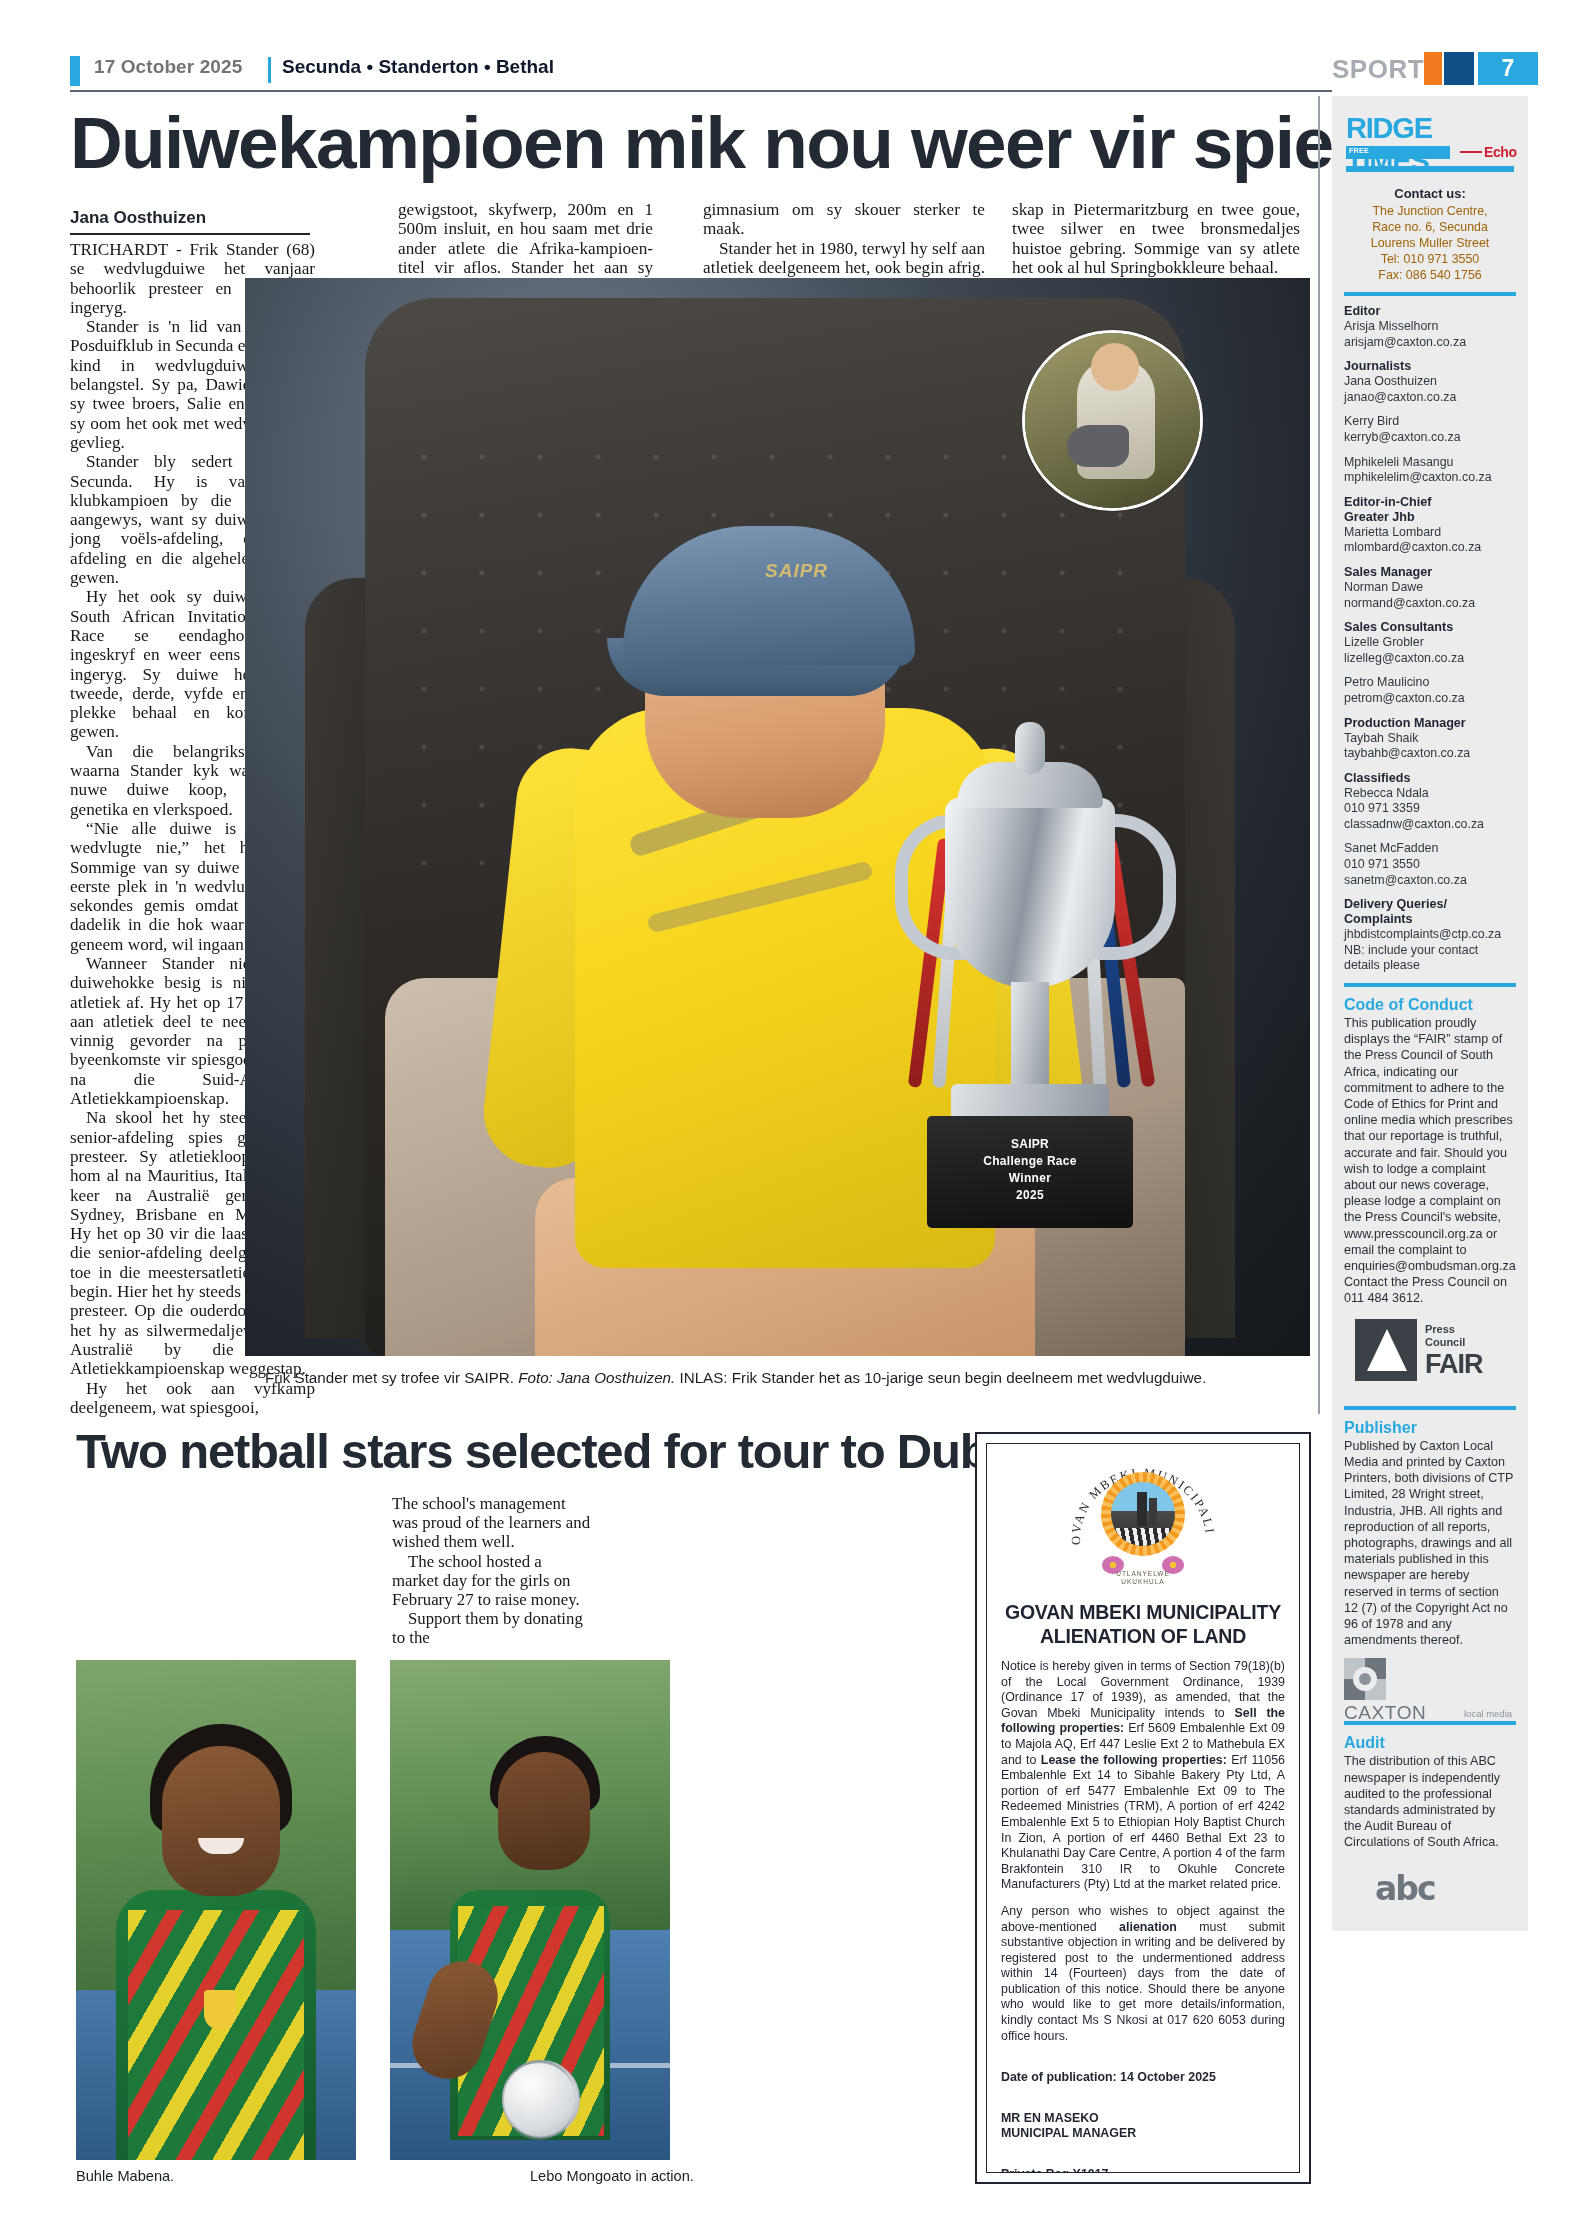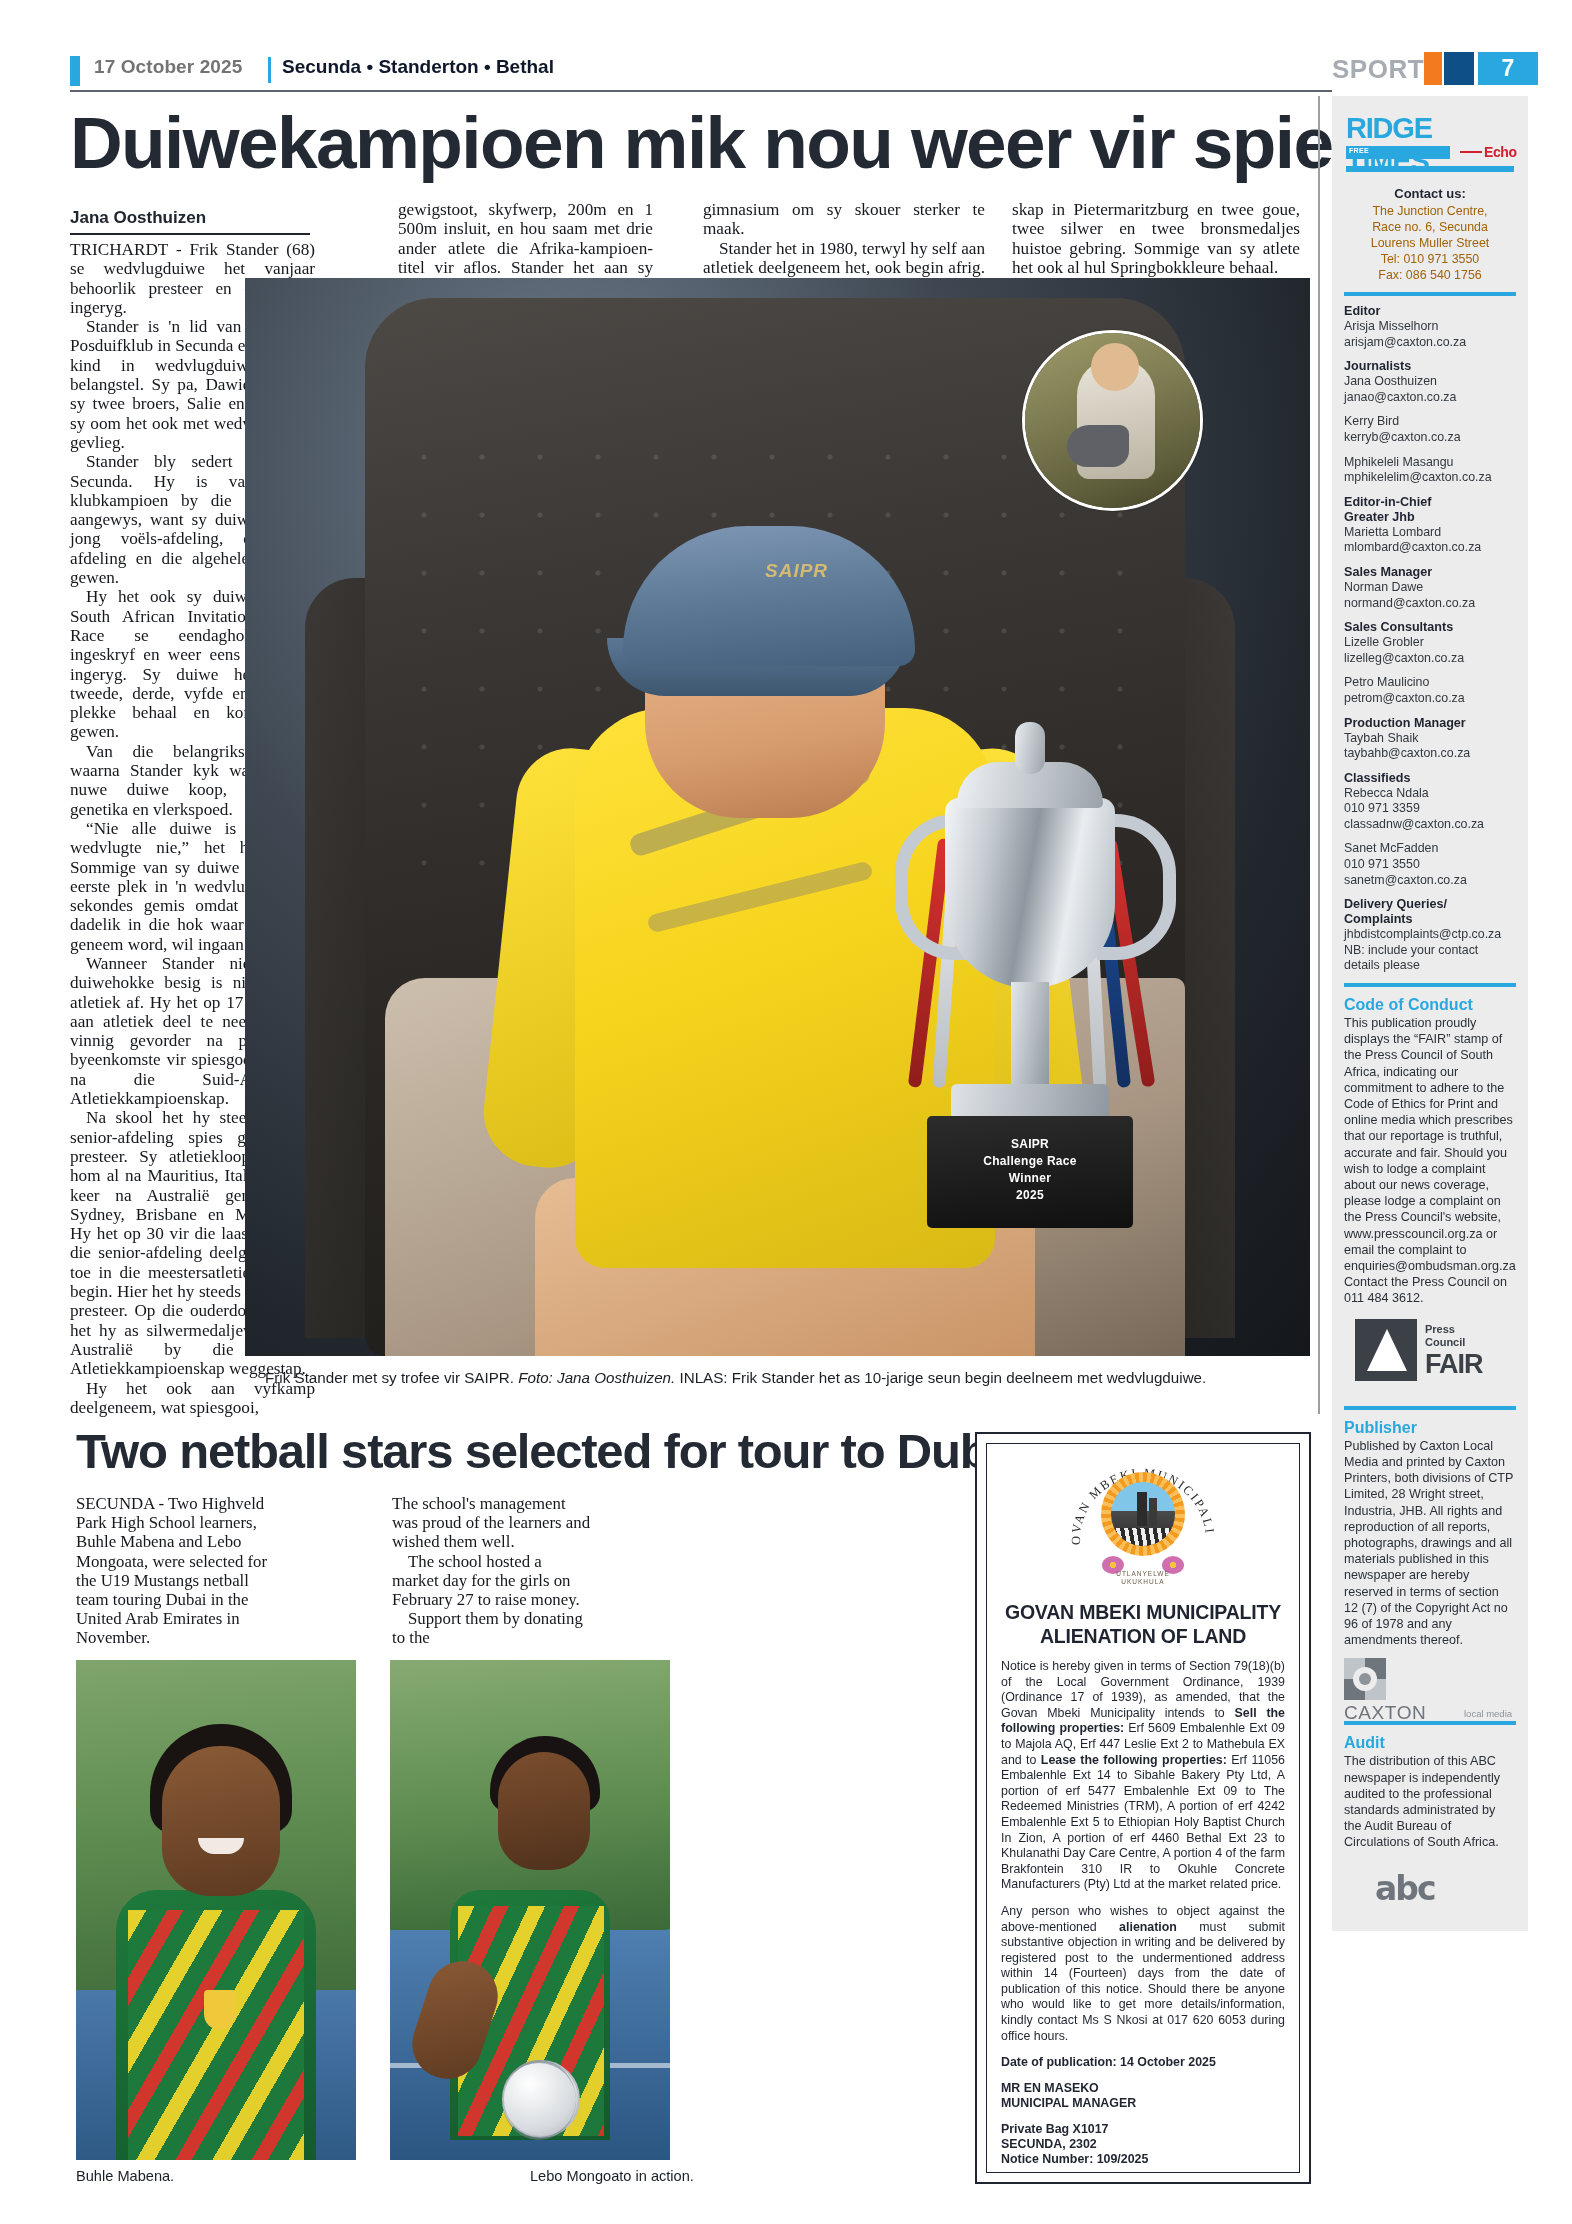--- a/index.html
+++ b/index.html
@@ -135,21 +135,21 @@
   .crest-tower2{position:absolute;left:38px;top:16px;width:8px;height:28px;background:#3a3a3a;}
   .crest-rail{position:absolute;left:0;bottom:0;width:64px;height:18px;background:repeating-linear-gradient(80deg,#efefef 0 4px,#2b2b2b 4px 8px);}
   .crest-text{position:absolute;left:0;top:0;width:150px;height:110px;}
   .crest-text svg{width:150px;height:110px;}
   .crest-f1,.crest-f2{position:absolute;top:98px;width:22px;height:18px;background:radial-gradient(circle,#f6c23a 0 22%,#d06fb0 23% 100%);border-radius:50%;}
   .crest-f1{left:34px;} .crest-f2{left:94px;}
   .crest-motto{position:absolute;left:0;top:112px;width:150px;text-align:center;font-size:6.5px;letter-spacing:1px;color:#6b5a46;line-height:8px;}
   .notice h2{margin:4px 0 0;text-align:center;font-size:19.5px;line-height:24px;font-weight:800;letter-spacing:-.2px;color:#1f2430;}
   .notice p{margin:11px 0 0;font-size:12.4px;line-height:15.6px;text-align:justify;color:#1f2430;}
   .notice b{font-weight:800;}
-  .notice .tight{margin-top:11px;line-height:15px;}
+  .notice .tight{margin-top:26px;line-height:15px;}
   .notice .blk{font-weight:800;}
 
   
   .side{position:absolute;left:1332px;top:96px;width:196px;}
   .side-divider{position:absolute;left:1318px;top:96px;width:2px;height:1318px;background:#9aa0a7;}
   .panel{background:#ececed;padding:10px 12px 12px;box-sizing:border-box;width:196px;}
   .masthead{position:relative;height:78px;}
   .mh-ridge{position:absolute;left:2px;top:6px;font-size:29px;font-weight:800;letter-spacing:-1.2px;color:#29a8e0;}
   .mh-free{position:absolute;left:2px;top:40px;width:104px;height:13px;background:#29a8e0;}
   .mh-freetxt{position:absolute;left:5px;top:41px;font-size:7px;font-weight:800;color:#fff;letter-spacing:.3px;}
@@ -273,23 +273,20 @@
     <div class="inset-boy"></div>
     <div class="inset-head"></div>
     <div class="inset-bird"></div>
   </div>
 
   <div class="cap-main">
     <span>Frik Stander met sy trofee vir SAIPR. </span><span class="it">Foto: </span><span class="it">Jana Oosthuizen.</span><span> INLAS: Frik Stander het as 10-jarige seun begin deelneem met wedvlugduiwe.</span>
   </div>
 
   <div class="headline2">Two netball stars selected for tour to Dubai</div>
-  <div class="col2 n1" id="n1">
-      <p class="first">SECUNDA - Two Highveld Park High School learners, Buhle Mabena and Lebo Mongoata, were selected for the U19 Mustangs netball team touring Dubai in the United Arab Emirates in November.</p>
-    </div>
   <div class="col2 n2" id="n2">
       <p class="first">The school's management was proud of the learners and wished them well.</p>
       <p>The school hosted a market day for the girls on February 27 to raise money.</p>
       <p>Support them by donating to the</p>
     </div>
 
   <div class="photo-b">
     <div class="pb-bg"></div>
     <div class="pb-court"></div>
     <div class="pb-body"></div>

